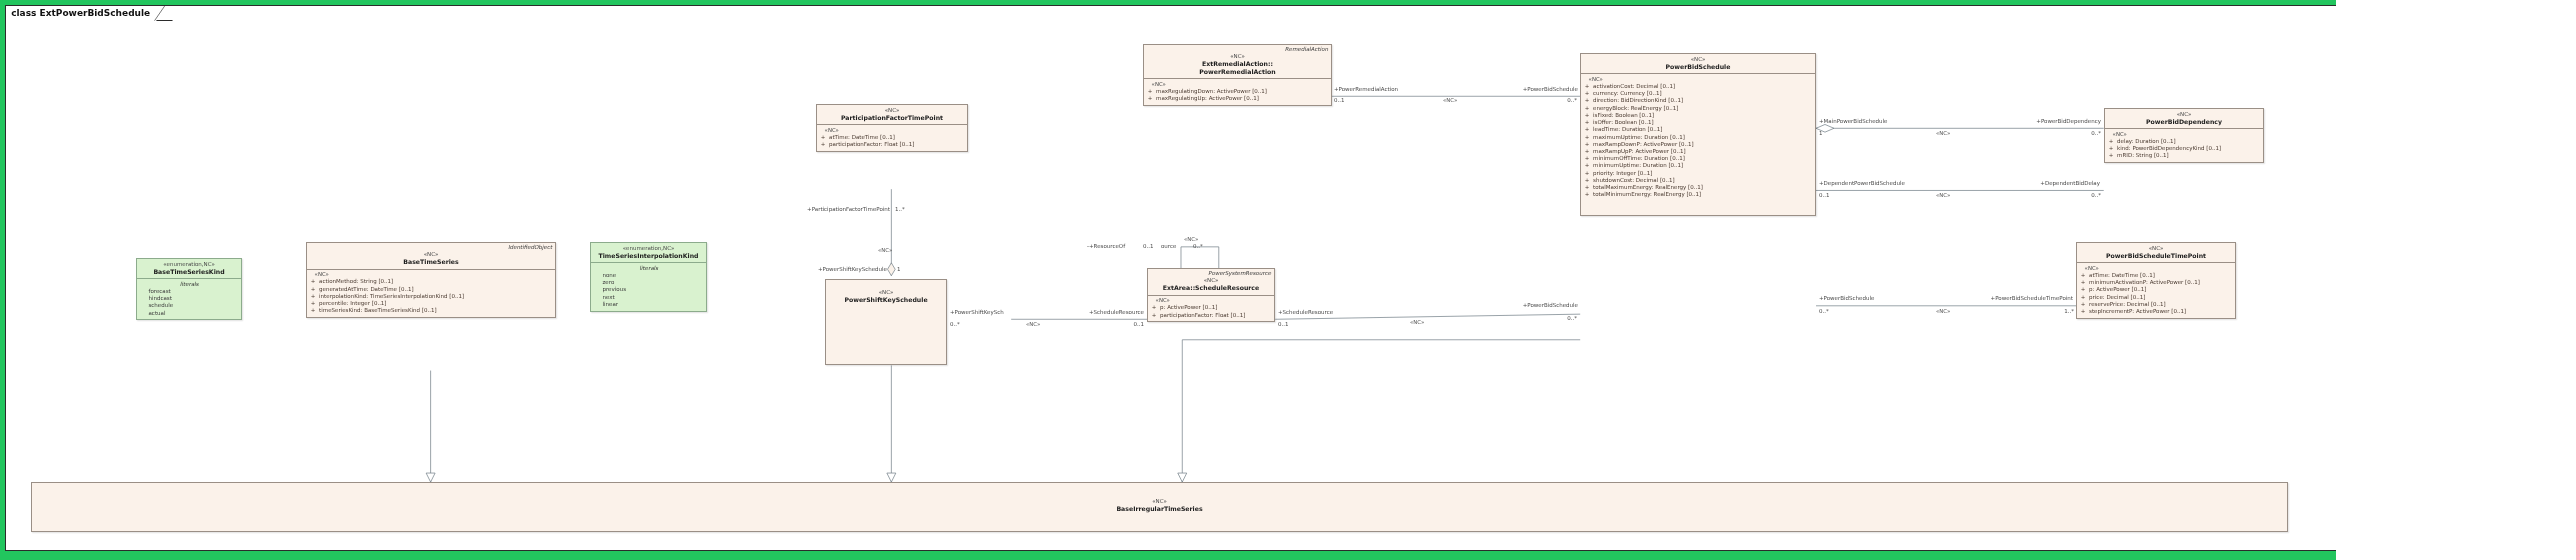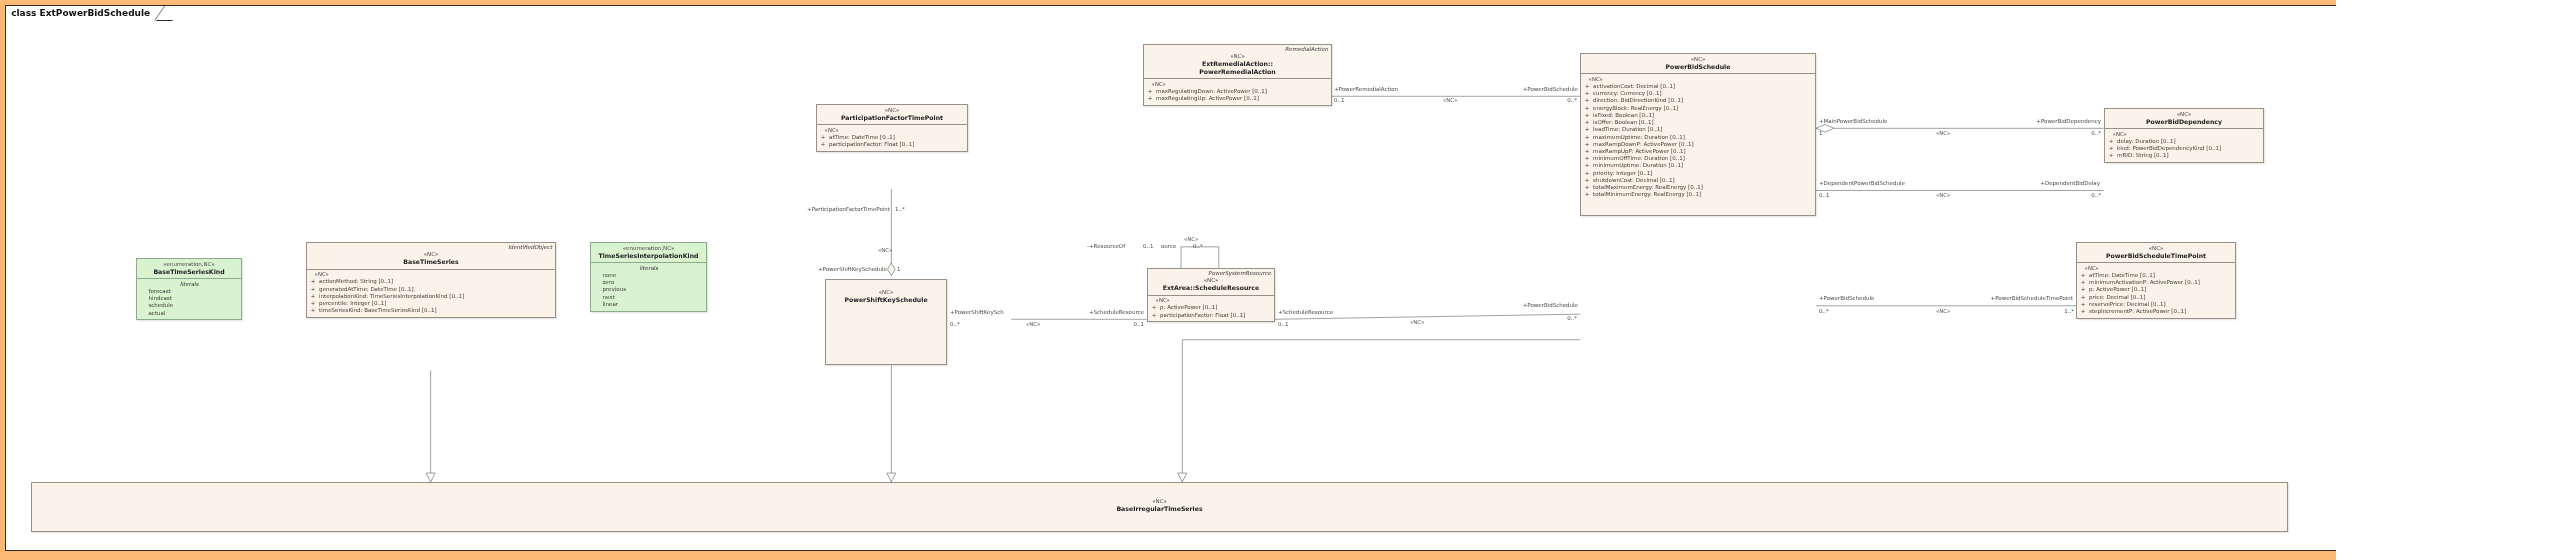--- a/index.html
+++ b/index.html
@@ -7,21 +7,21 @@
     padding: 0;
     background: #ffffff;
   }
   body {
     font-family: "DejaVu Sans", "Liberation Sans", sans-serif;
   }
   #canvas {
     position: relative;
     width: 2336px;
     height: 561px;
-    background: #fdba74;
+    background: #22c55e;
     overflow: hidden;
   }
 
   
   .frame-outer {
     position: absolute;
     left: 5.1px;
     top: 5.1px;
     width: 2563px;
     height: 546px;

